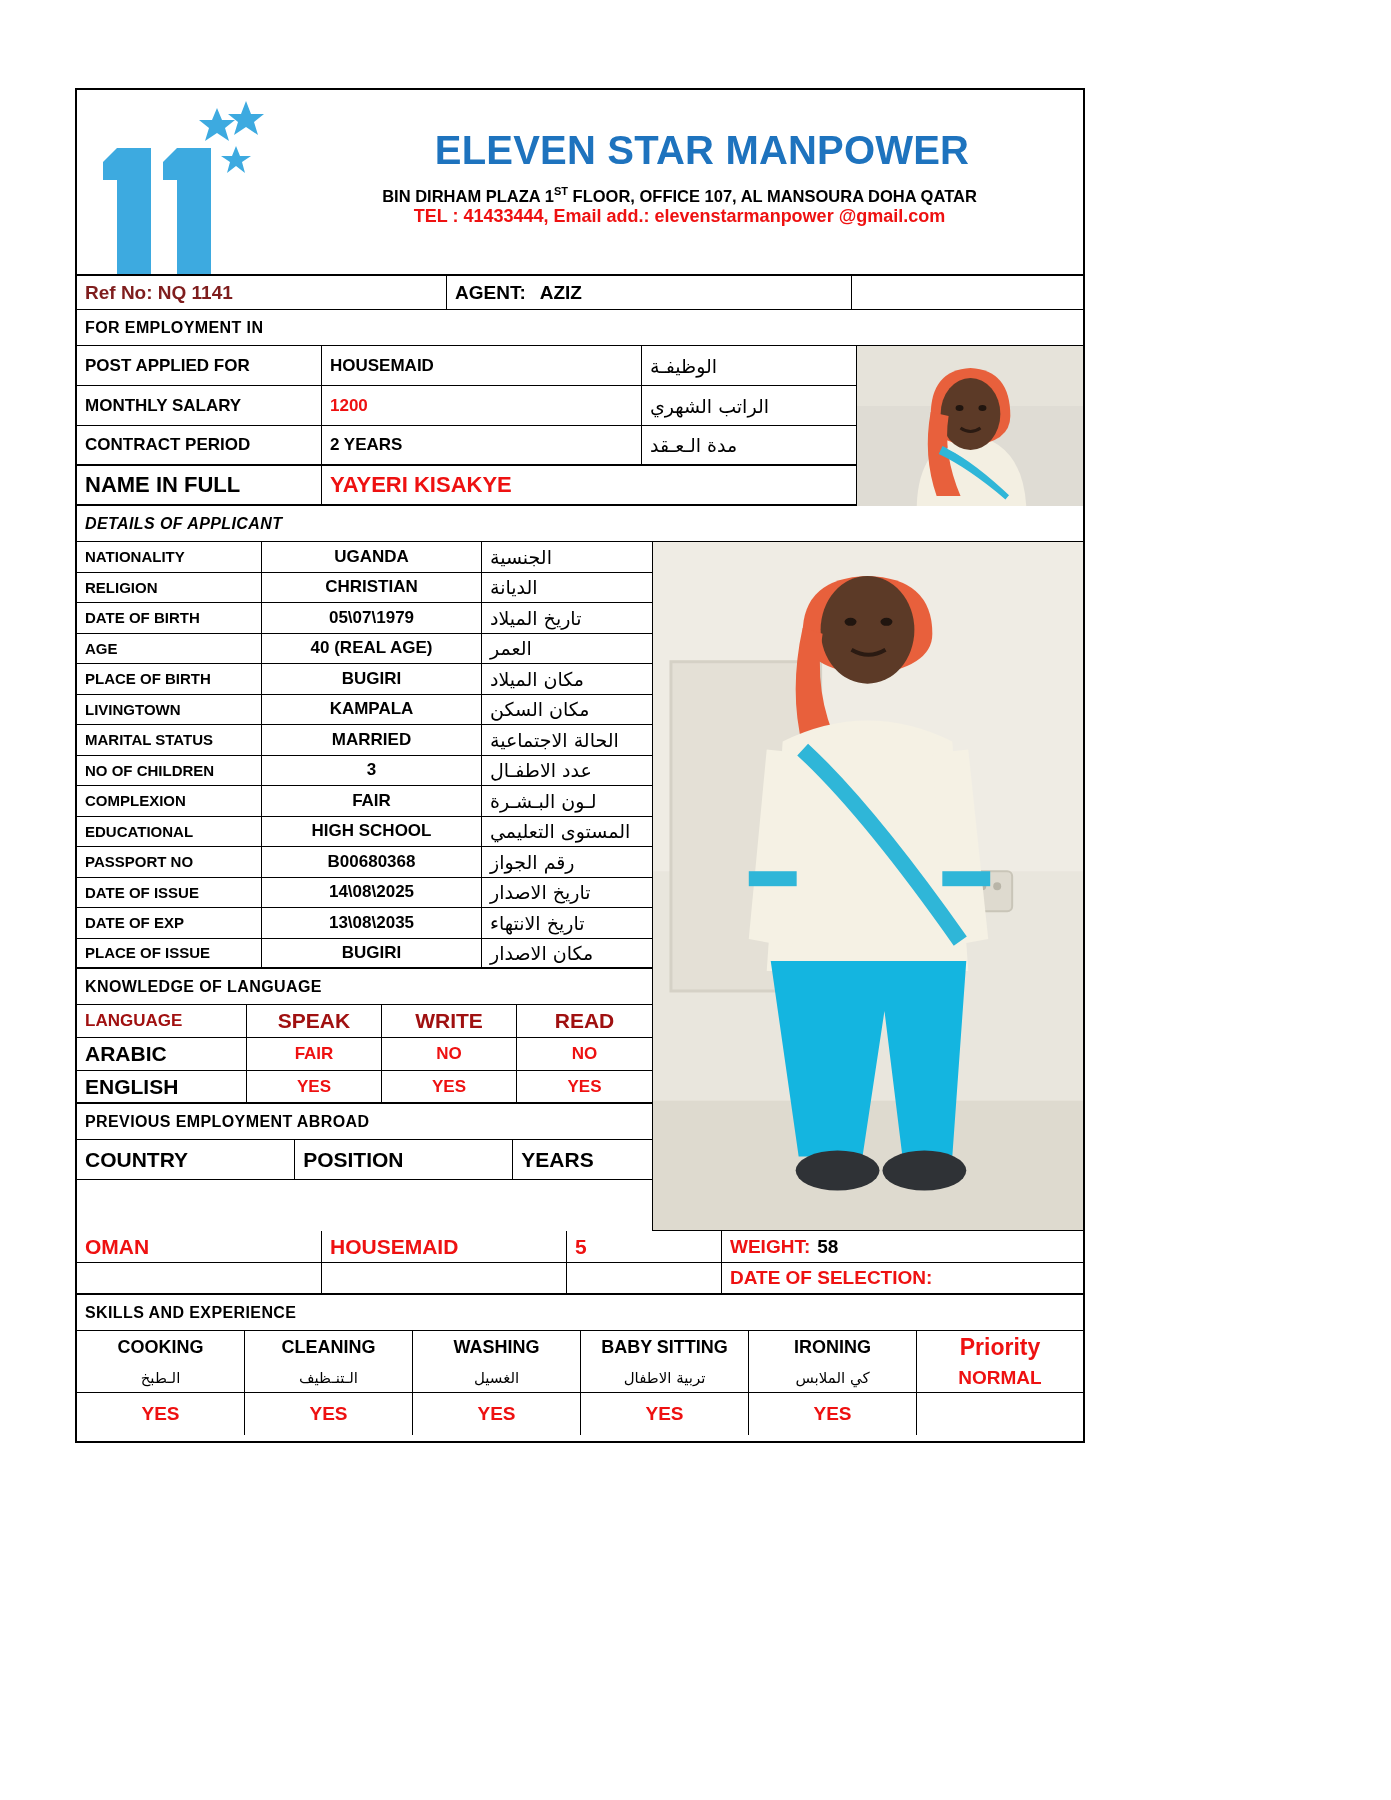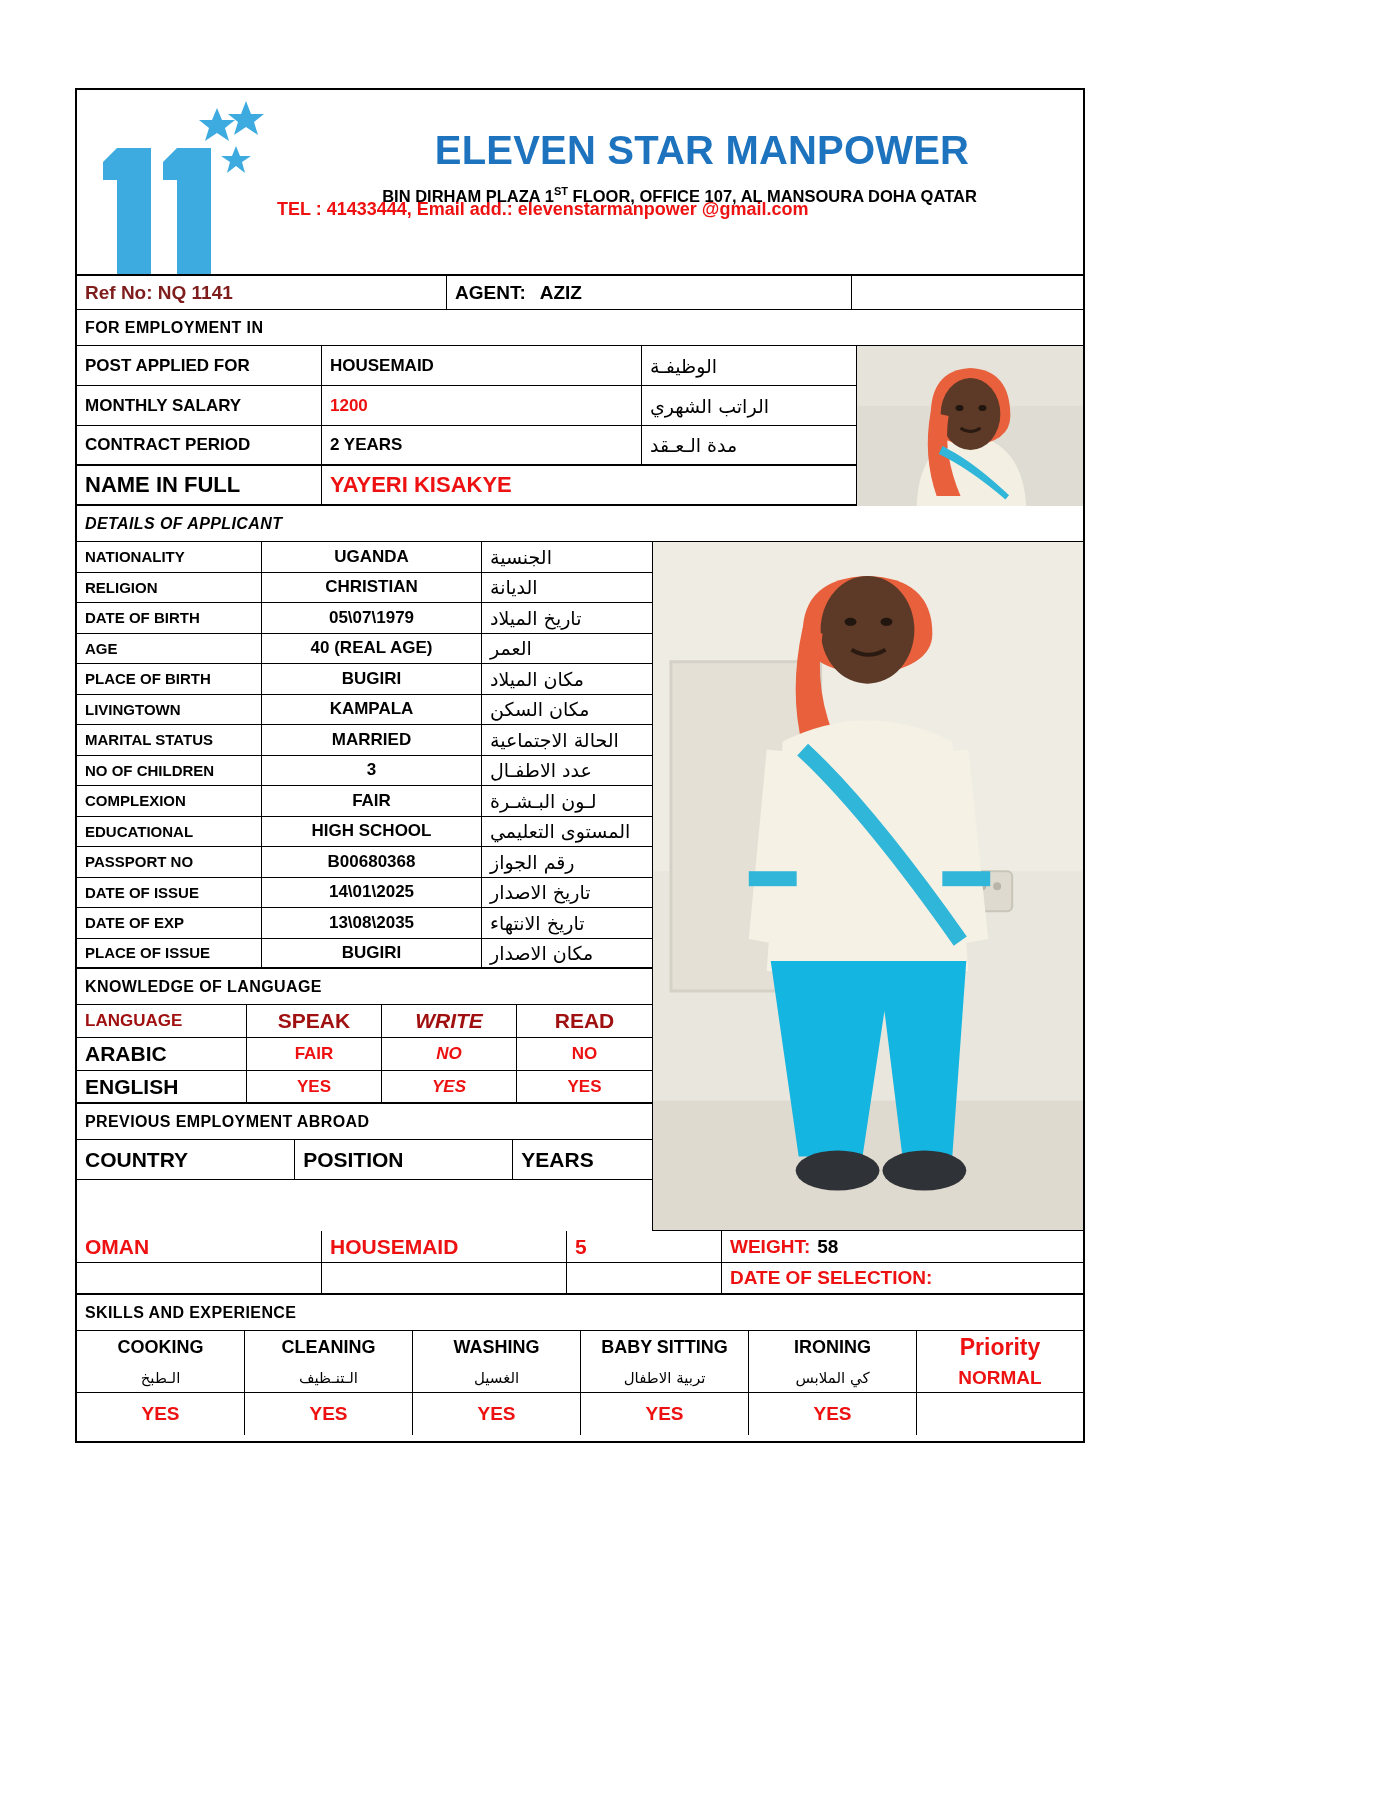--- a/index.html
+++ b/index.html
@@ -59,22 +59,23 @@
     text-align: center;
     font-size: 16.5px;
     font-weight: bold;
     color: #000;
     white-space: nowrap;
   }
   .company-addr sup { font-size: 11px; vertical-align: super; }
   .company-tel {
     position: absolute;
     left: 200px;
-    top: 109px;
+    top: 116px;
     width: 805px;
+    text-align: center;
     font-size: 18px;
     font-weight: bold;
     color: #ee1111;
     white-space: nowrap;
   }
 
   
   .row { display: flex; width: 100%; }
   .cell {
     border-right: 1.5px solid #000;
@@ -131,21 +132,21 @@
   
   .r-det { height: 30.5px; }
   .c-dk  { width: 185px; font-size: 15px; }
   .c-dv  { width: 220px; font-size: 17px; }
   .c-dar { width: 170px; }
 
   
   .r-lang { height: 33px; }
   .c-lg { width: 170px; }
   .c-ls { width: 135px; }
-  .c-lw { width: 135px; font-style: italic; }
+  .c-lw { width: 135px; }
   .c-lr { width: 135px; }
 
   
   .r-pe { height: 40px; }
   .c-pc { width: 245px; font-size: 21px; }
   .c-pp { width: 245px; font-size: 21px; }
   .c-py { width: 155px; font-size: 21px; }
 
   .r-pv { height: 32px; }
   .c-whk { width: 361px; border-right: none; font-size: 19px; }
@@ -311,21 +312,21 @@
             <div class="cell c-dv ctr">HIGH SCHOOL</div>
             <div class="cell c-dar ar last">المستوى التعليمي</div>
           </div>
         <div class="row r-det">
             <div class="cell c-dk">PASSPORT NO</div>
             <div class="cell c-dv ctr">B00680368</div>
             <div class="cell c-dar ar last">رقم الجواز</div>
           </div>
         <div class="row r-det">
             <div class="cell c-dk">DATE OF ISSUE</div>
-            <div class="cell c-dv ctr">14\01\2025</div>
+            <div class="cell c-dv ctr">14\08\2025</div>
             <div class="cell c-dar ar last">تاريخ الاصدار</div>
           </div>
         <div class="row r-det">
             <div class="cell c-dk">DATE OF EXP</div>
             <div class="cell c-dv ctr">13\08\2035</div>
             <div class="cell c-dar ar last">تاريخ الانتهاء</div>
           </div>
         <div class="row r-det">
             <div class="cell c-dk thickB">PLACE OF ISSUE</div>
             <div class="cell c-dv ctr thickB">BUGIRI</div>

